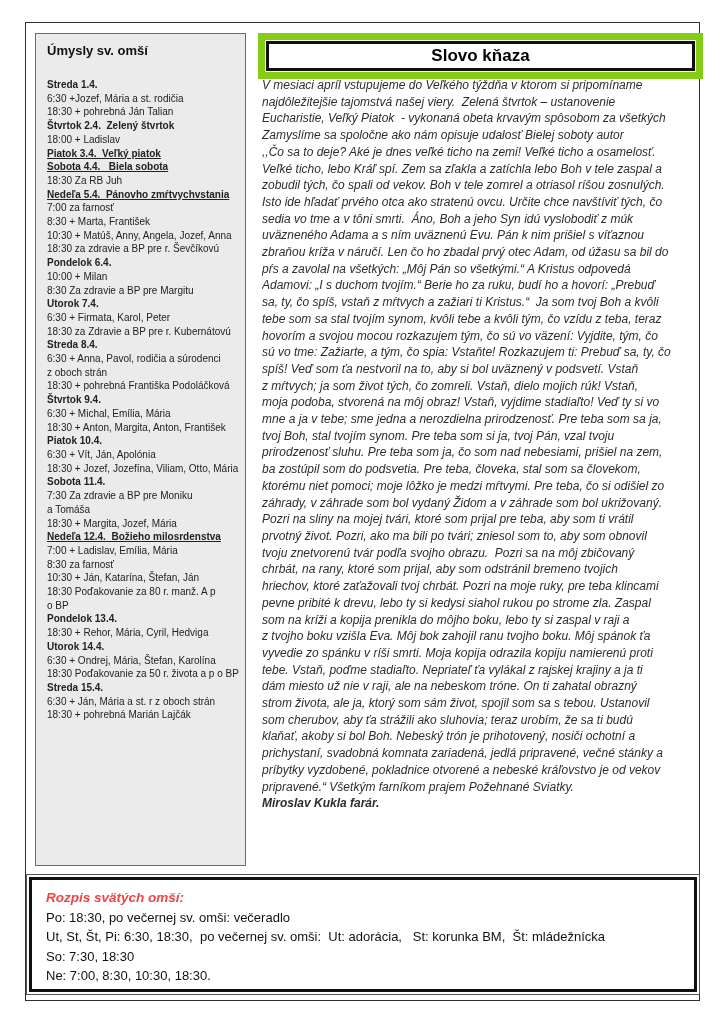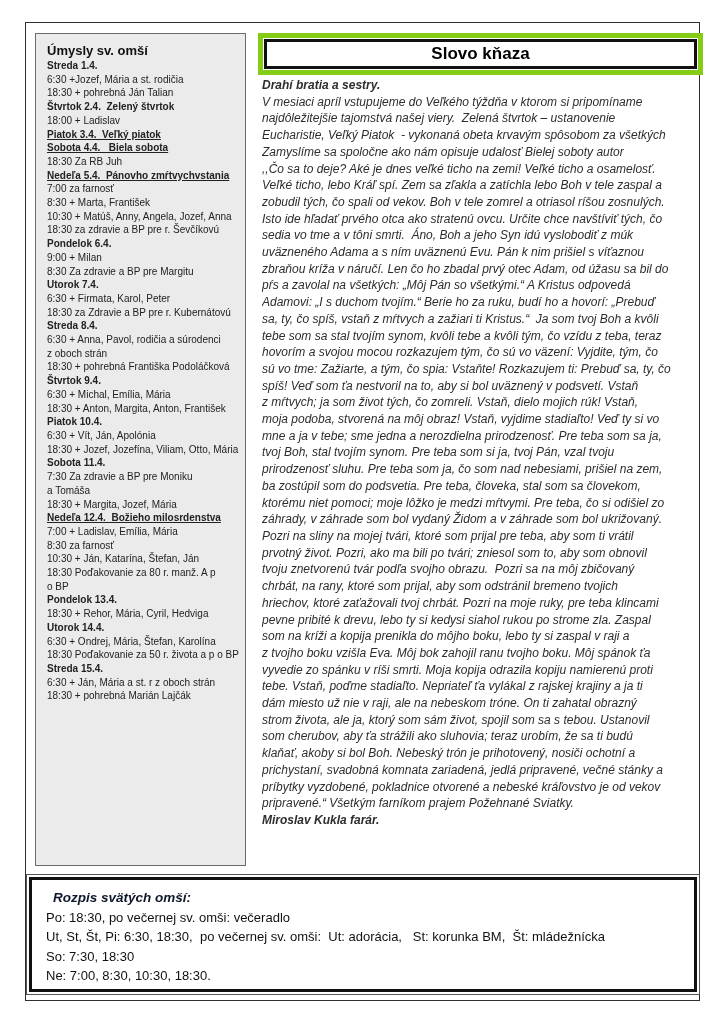--- a/index.html
+++ b/index.html
@@ -2,35 +2,35 @@
 <html><head>
 <meta charset="utf-8">
 <style>
   html,body{margin:0;padding:0;background:#fff;}
   body{font-family:"Liberation Sans",sans-serif;color:#1f1f1f;}
   .page{position:relative;width:722px;height:1024px;background:#fff;overflow:hidden;}
   .frame{position:absolute;left:25px;top:22px;width:673px;height:977px;border:1px solid #2f2f2f;}
   
   .sidebar{position:absolute;left:35px;top:33px;width:211px;height:833px;background:#ebebeb;
            border:1px solid #6a6a6a;box-sizing:border-box;padding:7px 2px 0 11px;overflow:hidden;}
-  .sidebar-title{font-size:13px;font-weight:bold;color:#111;margin:2px 0 1px 0;}
+  .sidebar-title{font-size:13px;font-weight:bold;color:#111;margin:2px 0 20px 0;}
   .sidebar .ln{font-size:10px;line-height:13.7px;white-space:pre;color:#222;}
   
   .title-box{position:absolute;left:258px;top:33px;width:445px;box-sizing:border-box;
-             border:5px solid #84cc16;padding:1px;background:#fff;}
+             border:7px solid #84cc16;padding:1px;background:#fff;}
   .title-box-inner{border:3px solid #111;text-align:center;line-height:24px;}
   .title-box-inner h1{margin:0;font-size:17px;font-weight:bold;color:#000;display:inline;}
   
   .letter{position:absolute;left:262px;top:77px;width:440px;overflow:hidden;}
   .letter .ln{font-size:12px;line-height:16.7px;font-style:italic;white-space:pre;color:#2d2d2d;}
   
   .schedule{position:absolute;left:26px;top:874px;width:674px;height:121px;box-sizing:border-box;
             border:1px solid #555;padding:2px;background:#fff;}
   .schedule-inner{border:3px solid #111;height:100%;box-sizing:border-box;padding:8px 8px 0 14px;overflow:hidden;}
-  .schedule-title{font-size:13.5px;font-weight:bold;font-style:italic;line-height:19.5px;color:#0f172a;margin-left:7px;}
+  .schedule-title{font-size:13.5px;font-weight:bold;font-style:italic;line-height:19.5px;color:#ef4444;}
   .schedule .ln{font-size:13px;line-height:19.5px;white-space:pre;color:#111;}
   
   .s-b{font-weight:bold;color:#111;}
   .s-bu{font-weight:bold;text-decoration:underline;color:#111;}
 </style>
 </head>
 <body>
 
 <div class="page">
   <div class="frame"></div>
@@ -45,21 +45,21 @@
         <div class="ln">18:00 + Ladislav</div>
         <div class="ln s-bu">Piatok 3.4.  Veľký piatok</div>
         <div class="ln s-bu">Sobota 4.4.   Biela sobota</div>
         <div class="ln">18:30 Za RB Juh</div>
         <div class="ln s-bu">Nedeľa 5.4.  Pánovho zmŕtvychvstania</div>
         <div class="ln">7:00 za farnosť</div>
         <div class="ln">8:30 + Marta, František</div>
         <div class="ln">10:30 + Matúš, Anny, Angela, Jozef, Anna</div>
         <div class="ln">18:30 za zdravie a BP pre r. Ševčíkovú</div>
         <div class="ln s-b">Pondelok 6.4.</div>
-        <div class="ln">9:00 + Milan</div>
+        <div class="ln">10:00 + Milan</div>
         <div class="ln">8:30 Za zdravie a BP pre Margitu</div>
         <div class="ln s-b">Utorok 7.4.</div>
         <div class="ln">6:30 + Firmata, Karol, Peter</div>
         <div class="ln">18:30 za Zdravie a BP pre r. Kubernátovú</div>
         <div class="ln s-b">Streda 8.4.</div>
         <div class="ln">6:30 + Anna, Pavol, rodičia a súrodenci</div>
         <div class="ln">z oboch strán</div>
         <div class="ln">18:30 + pohrebná Františka Podoláčková</div>
         <div class="ln s-b">Štvrtok 9.4.</div>
         <div class="ln">6:30 + Michal, Emília, Mária</div>
@@ -88,21 +88,20 @@
       </div>
   </aside>
 
   <div class="title-box">
     <div class="title-box-inner">
       <h1>Slovo kňaza</h1>
     </div>
   </div>
 
   <div class="letter">
-      <div class="ln s-b">Drahí bratia a sestry.</div>
       <div class="ln">V mesiaci apríl vstupujeme do Veľkého týždňa v ktorom si pripomíname</div>
       <div class="ln">najdôležitejšie tajomstvá našej viery.  Zelená štvrtok – ustanovenie</div>
       <div class="ln">Eucharistie, Veľký Piatok  - vykonaná obeta krvavým spôsobom za všetkých</div>
       <div class="ln">Zamyslíme sa spoločne ako nám opisuje udalosť Bielej soboty autor</div>
       <div class="ln">,,Čo sa to deje? Aké je dnes veľké ticho na zemi! Veľké ticho a osamelosť.</div>
       <div class="ln">Veľké ticho, lebo Kráľ spí. Zem sa zľakla a zatíchla lebo Boh v tele zaspal a</div>
       <div class="ln">zobudil tých, čo spali od vekov. Boh v tele zomrel a otriasol ríšou zosnulých.</div>
       <div class="ln">Isto ide hľadať prvého otca ako stratenú ovcu. Určite chce navštíviť tých, čo</div>
       <div class="ln">sedia vo tme a v tôni smrti.  Áno, Boh a jeho Syn idú vyslobodiť z múk</div>
       <div class="ln">uväzneného Adama a s ním uväznenú Evu. Pán k nim prišiel s víťaznou</div>

